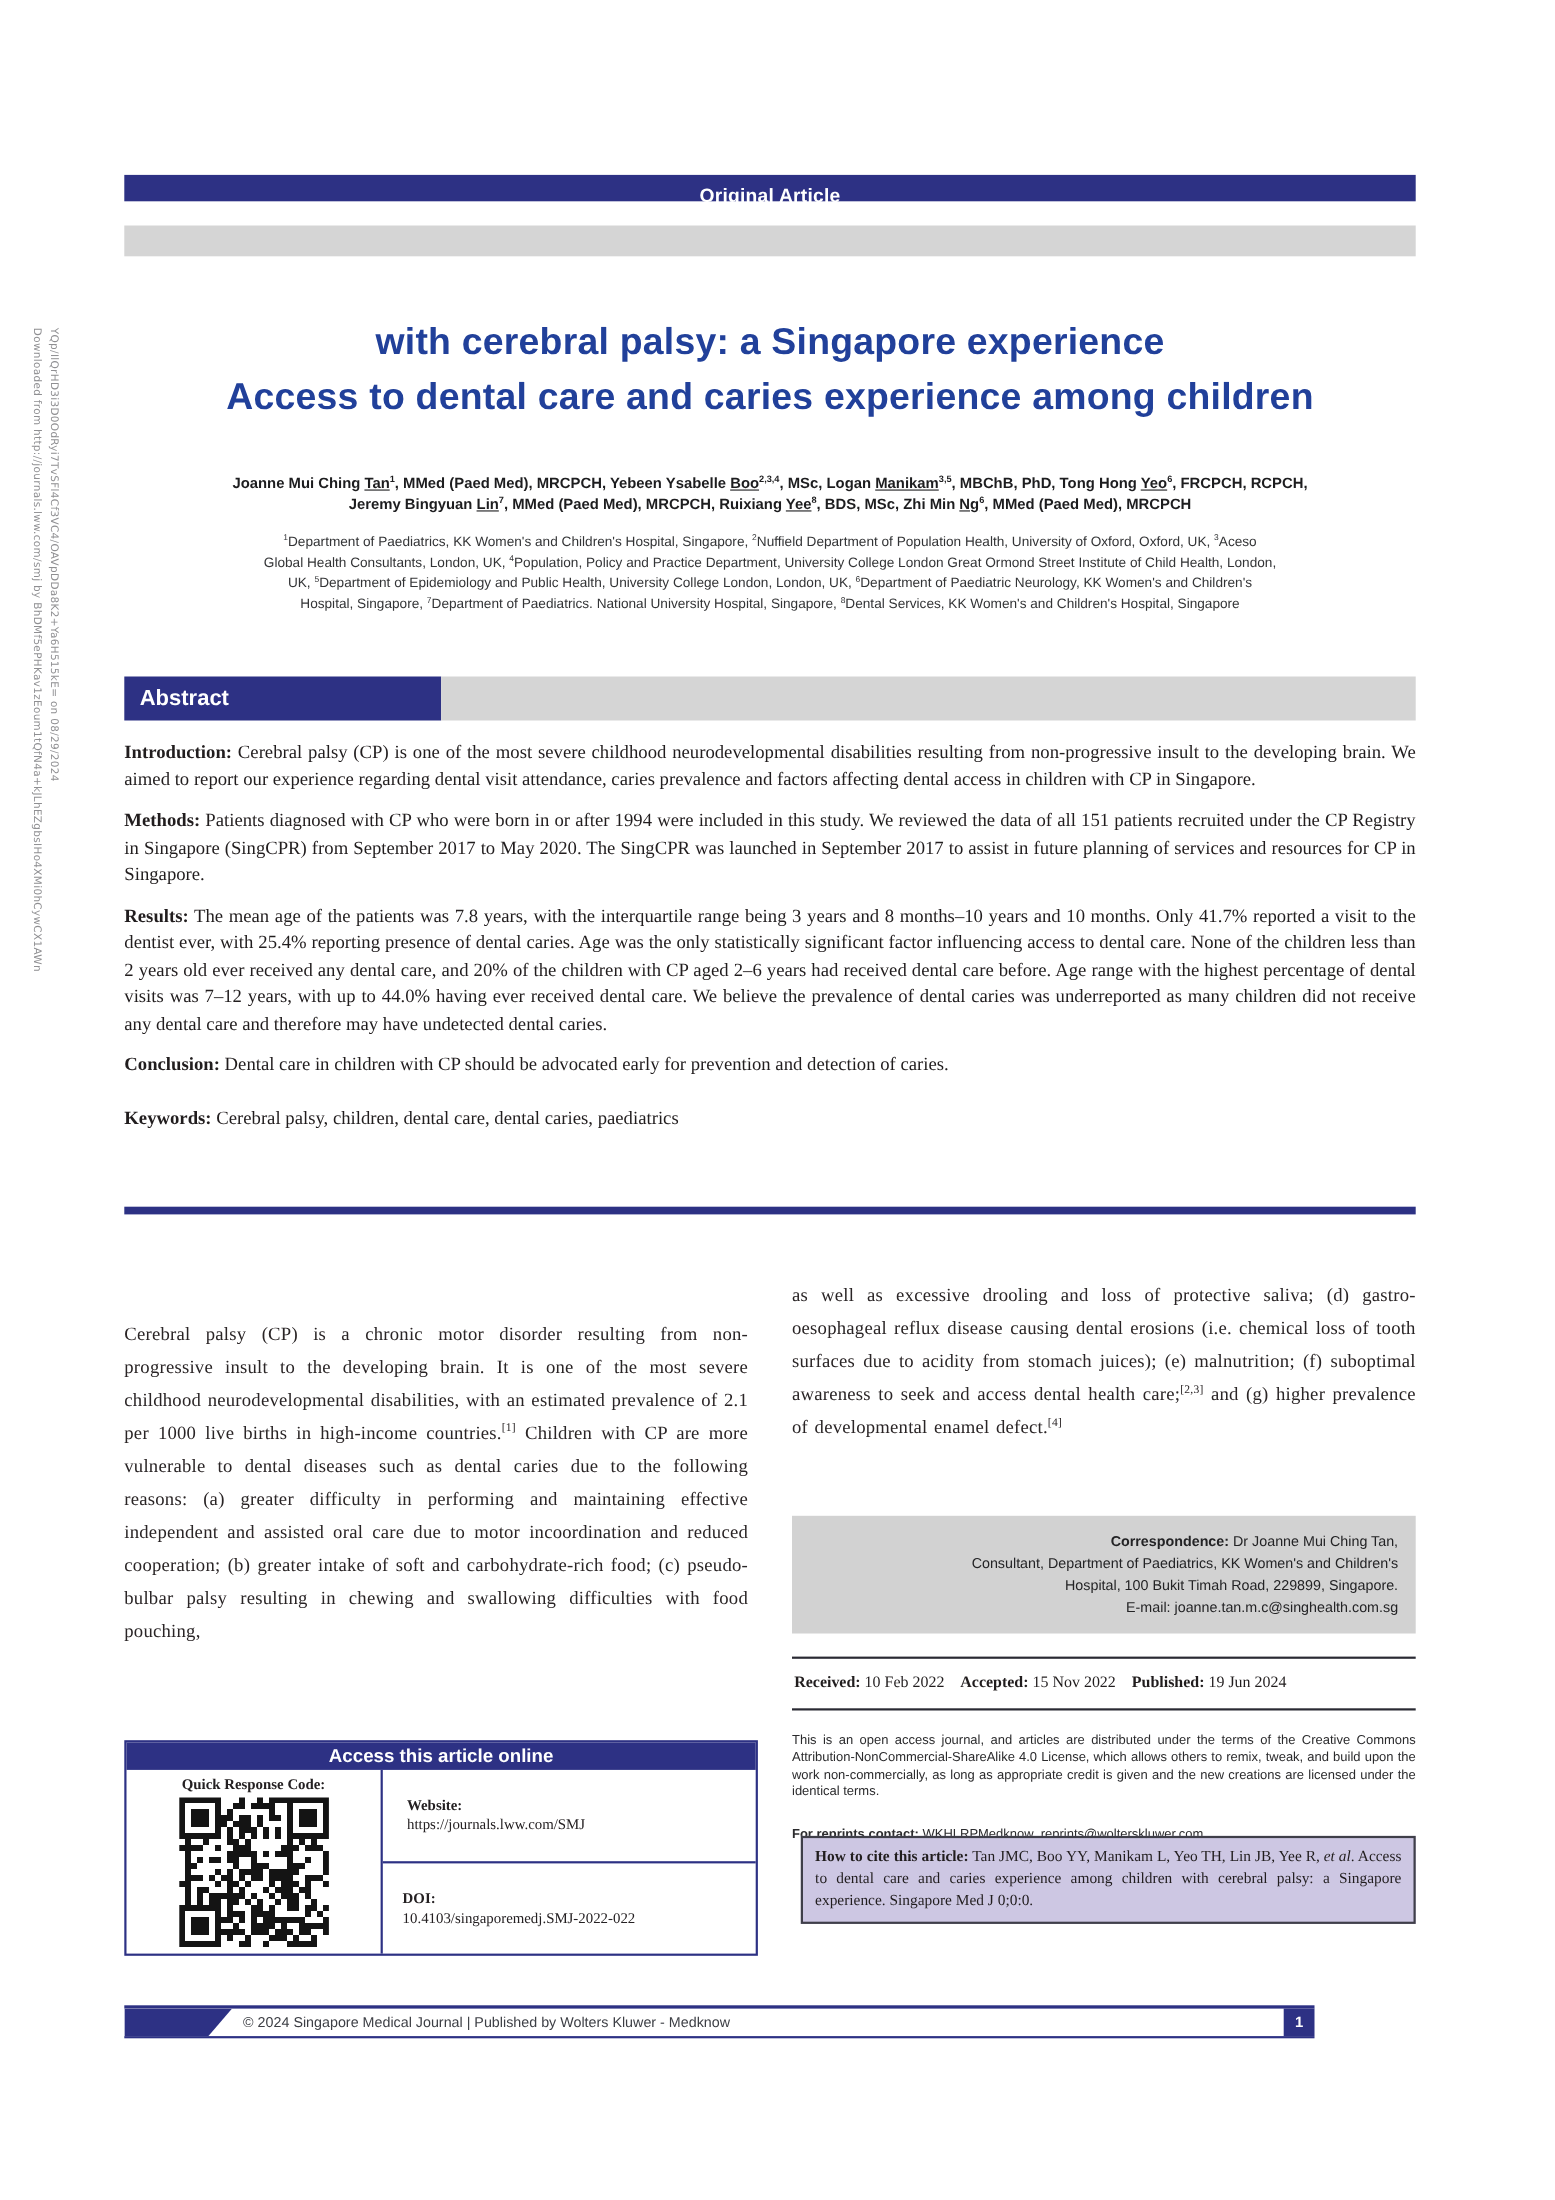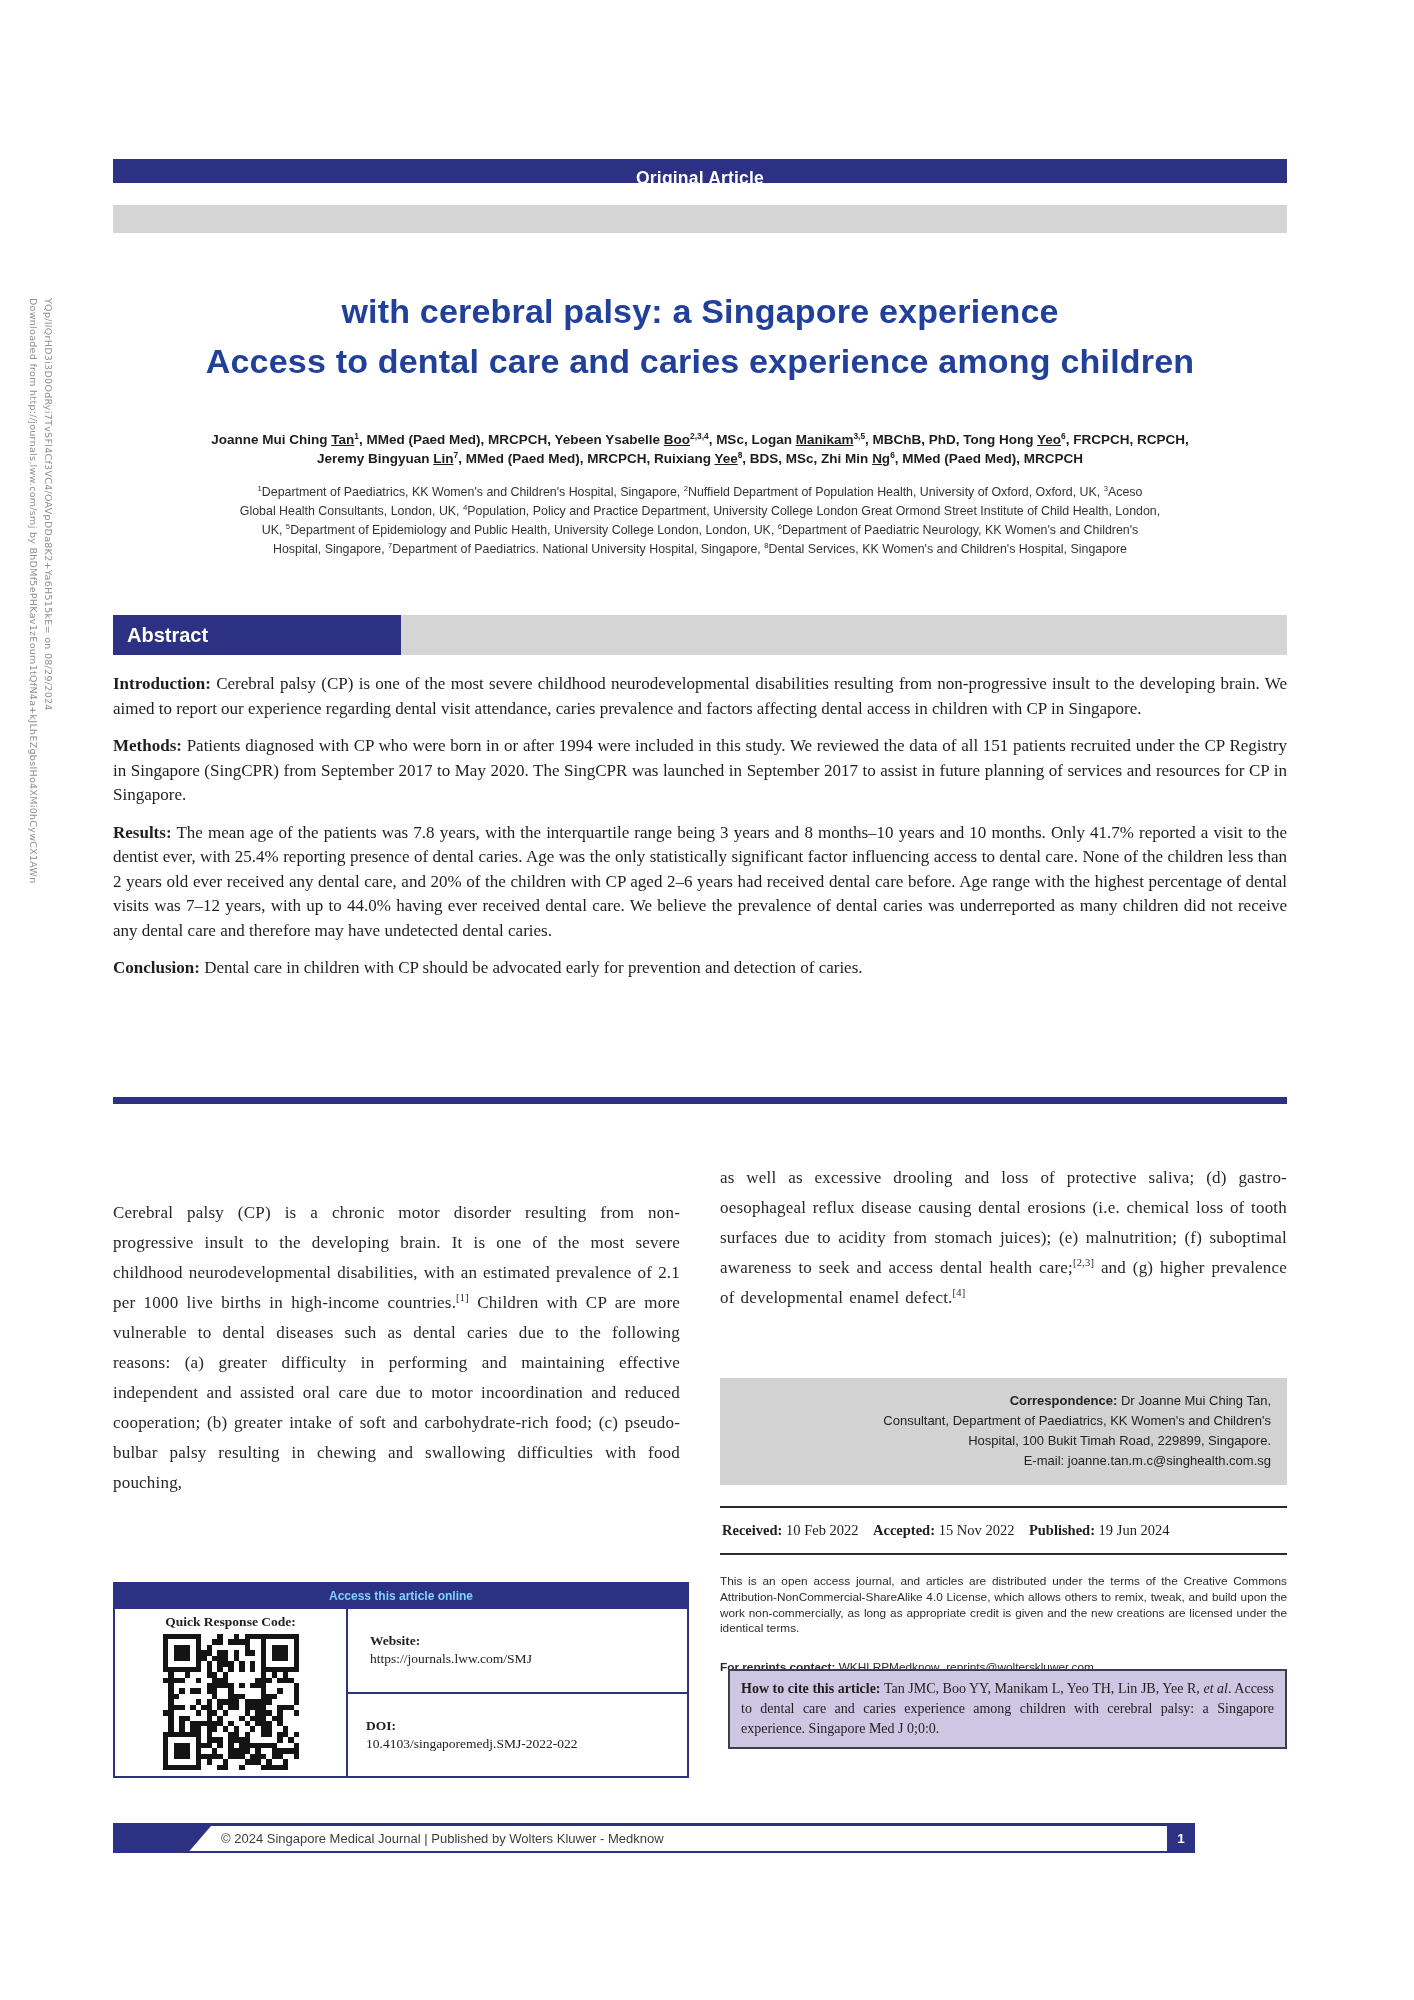--- a/index.html
+++ b/index.html
@@ -59,22 +59,22 @@
     font-family:"Liberation Sans",sans-serif;font-size:11.8px;line-height:15.8px;}
   .reprints{left:720px;top:1660px;width:567px;color:#2b2b2d;
     font-family:"Liberation Sans",sans-serif;font-size:11.8px;}
 
   .cite-box{left:728px;top:1669px;width:559px;box-sizing:border-box;
     background:var(--citebg);border:2px solid #3f3f49;padding:8px 11px;
     font-size:14px;line-height:20px;text-align:justify;color:#211d1e;}
 
   .access{left:113px;top:1582px;width:576px;height:196px;box-sizing:border-box;
     border:2px solid var(--navy);background:#fff;}
-  .access .hd{height:25px;background:var(--navy);color:#7dd3fc;text-align:center;
-    font-family:"Liberation Sans",sans-serif;font-weight:bold;font-size:12px;line-height:25px;}
+  .access .hd{height:25px;background:var(--navy);color:#ffffff;text-align:center;
+    font-family:"Liberation Sans",sans-serif;font-weight:bold;font-size:17px;line-height:25px;}
   .access .bodyrow{display:flex;height:167px;}
   .access .qrcell{width:231px;text-align:center;padding-top:5px;box-sizing:border-box;}
   .access .qrlabel{font-weight:bold;font-size:13.5px;}
   .access .rcells{flex:1;border-left:2px solid var(--navy);display:flex;flex-direction:column;}
   .access .cell{flex:1;padding-left:22px;display:flex;flex-direction:column;
     justify-content:center;font-size:13.5px;line-height:18px;}
   .access .cell + .cell{border-top:2px solid var(--navy);padding-left:18px;}
   .access .cl{font-weight:bold;font-family:Liberation Serif, serif;}
 
   .footer{left:113px;top:1823px;width:1082px;height:30px;box-sizing:border-box;
@@ -119,20 +119,21 @@
   <div class="abs abstract-bar">
     <div class="blue">Abstract</div>
     <div class="rest"></div>
   </div>
 
   <div class="abs abstract-body">
     <p><span class="b">Introduction:</span><span> Cerebral palsy (CP) is one of the most severe childhood neurodevelopmental disabilities resulting from non-progressive insult to the developing brain. We aimed to report our experience regarding dental visit attendance, caries prevalence and factors affecting dental access in children with CP in Singapore.</span></p>
     <p><span class="b">Methods:</span><span> Patients diagnosed with CP who were born in or after 1994 were included in this study. We reviewed the data of all 151 patients recruited under the CP Registry in Singapore (SingCPR) from September 2017 to May 2020. The SingCPR was launched in September 2017 to assist in future planning of services and resources for CP in Singapore.</span></p>
     <p><span class="b">Results:</span><span> The mean age of the patients was 7.8 years, with the interquartile range being 3 years and 8 months–10 years and 10 months. Only 41.7% reported a visit to the dentist ever, with 25.4% reporting presence of dental caries. Age was the only statistically significant factor influencing access to dental care. None of the children less than 2 years old ever received any dental care, and 20% of the children with CP aged 2–6 years had received dental care before. Age range with the highest percentage of dental visits was 7–12 years, with up to 44.0% having ever received dental care. We believe the prevalence of dental caries was underreported as many children did not receive any dental care and therefore may have undetected dental caries.</span></p>
     <p><span class="b">Conclusion:</span><span> Dental care in children with CP should be advocated early for prevention and detection of caries.</span></p>
+    <p class="kw"><span class="b">Keywords:</span><span> Cerebral palsy, children, dental care, dental caries, paediatrics</span></p>
   </div>
 
   <div class="abs rule-navy"></div>
 
   <div class="abs col-para col-left-para"><span>Cerebral palsy (CP) is a chronic motor disorder resulting from non-progressive insult to the developing brain. It is one of the most severe childhood neurodevelopmental disabilities, with an estimated prevalence of 2.1 per 1000 live births in high-income countries.</span><sup>[1]</sup><span> Children with CP are more vulnerable to dental diseases such as dental caries due to the following reasons: (a) greater difficulty in performing and maintaining effective independent and assisted oral care due to motor incoordination and reduced cooperation; (b) greater intake of soft and carbohydrate-rich food; (c) pseudo-bulbar palsy resulting in chewing and swallowing difficulties with food pouching,</span></div>
   <div class="abs col-para col-right-para"><span>as well as excessive drooling and loss of protective saliva; (d) gastro-oesophageal reflux disease causing dental erosions (i.e. chemical loss of tooth surfaces due to acidity from stomach juices); (e) malnutrition; (f) suboptimal awareness to seek and access dental health care;</span><sup>[2,3]</sup><span> and (g) higher prevalence of developmental enamel defect.</span><sup>[4]</sup></div>
 
   <div class="abs corr-box">
     <div><span class="b">Correspondence:</span><span> Dr Joanne Mui Ching Tan,</span></div>
     <div><span>Consultant, Department of Paediatrics, KK Women's and Children's</span></div>

